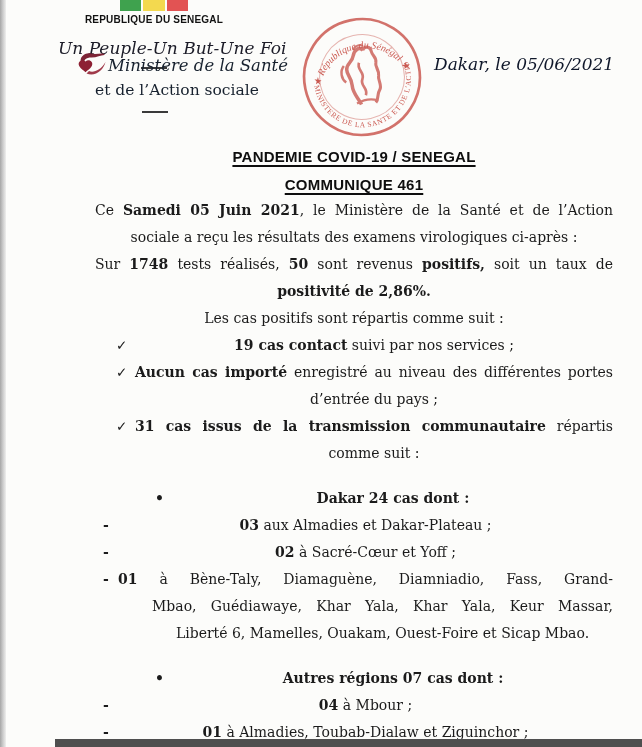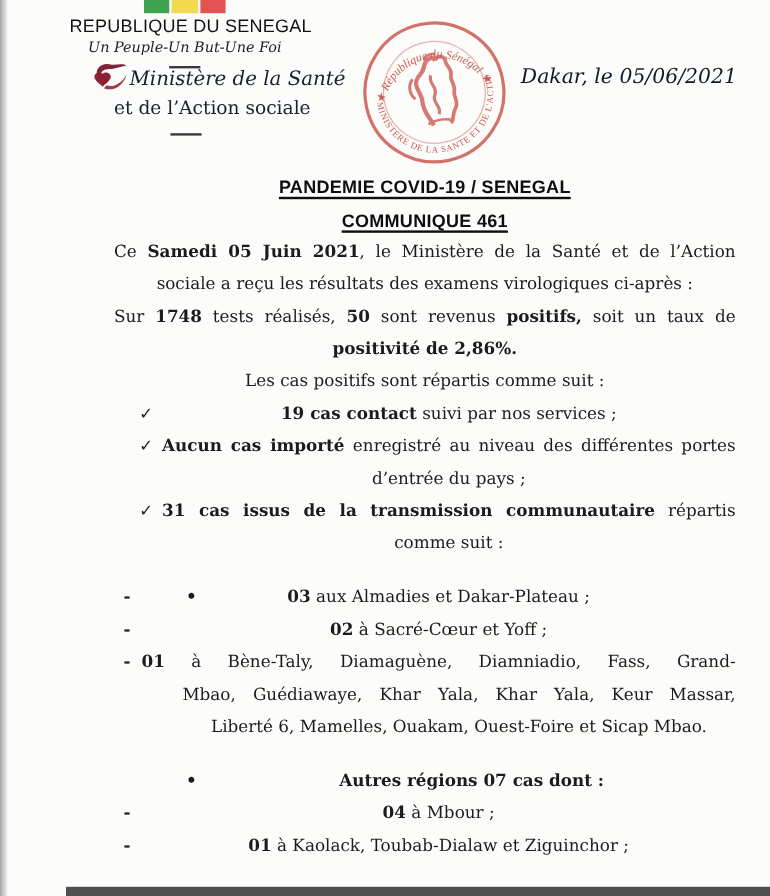--- a/index.html
+++ b/index.html
@@ -11,24 +11,24 @@
   }
   .scan-edge-left {
     position:absolute; left:0; top:0; width:6px; height:100%;
     background:linear-gradient(to right,#a6a6a6 0,#c9c9c9 45%,#efefee 100%);
   }
   
   .hdr-left { position:absolute; left:58px; top:0; width:192px; text-align:center; }
   .flag { width:68px; height:11px; margin:0 auto; display:flex; gap:2px; }
   .flag .stripe { flex:1; }
   .republic {
-    margin-top:3px; font-family:"Liberation Sans",sans-serif; font-weight:normal;
-    font-size:15px; letter-spacing:.2px; color:#121212; white-space:nowrap;
+    margin-top:3px; font-family:"Liberation Sans",sans-serif; font-weight:bold;
+    font-size:10px; letter-spacing:.2px; color:#121212; white-space:nowrap;
   }
-  .motto { margin-top:1px; font-style:italic; font-size:12px; color:#1c1c28; white-space:nowrap; }
+  .motto { margin-top:13px; font-style:italic; font-size:17px; color:#1c1c28; white-space:nowrap; }
   .divider { width:26px; border-top:2px solid #3a3a3a; }
   .div1 { margin:9px auto 0; }
   .ministry-logo { position:absolute; left:77px; top:50px; }
   .min1 { position:absolute; left:108px; top:56px; font-size:16.5px; font-style:italic; color:#17212e; white-space:nowrap; }
   .min2 { position:absolute; left:95px; top:81px; font-size:15.5px; color:#17212e; white-space:nowrap; }
   .div2 { position:absolute; left:142px; top:111px; }
   
   .stamp { position:absolute; left:300px; top:15px; width:124px; height:124px; }
   .date-line { position:absolute; left:434px; top:54px; font-size:17px; font-style:italic; color:#0f172a; white-space:nowrap; }
   
@@ -120,26 +120,26 @@
       <div class="line line-p"><span>sociale a reçu les résultats des examens virologiques ci-après :</span></div>
       <div class="line line-p just"><span>Sur </span><b>1748</b><span> tests réalisés, </span><b>50</b><span> sont revenus </span><b>positifs,</b><span> soit un taux de</span></div>
       <div class="line line-p"><b>positivité de 2,86%.</b></div>
       <div class="line line-p"><span>Les cas positifs sont répartis comme suit :</span></div>
       <div class="line line-check"><span class="marker marker-check">✓</span><b>19 cas contact</b><span> suivi par nos services ;</span></div>
       <div class="line line-check just"><span class="marker marker-check">✓</span><b>Aucun cas importé</b><span> enregistré au niveau des différentes portes</span></div>
       <div class="line line-checkwrap"><span>d’entrée du pays ;</span></div>
       <div class="line line-check just"><span class="marker marker-check">✓</span><b>31 cas issus de la transmission communautaire</b><span> répartis</span></div>
       <div class="line line-checkwrap"><span>comme suit :</span></div>
       <div class="gap"></div>
-      <div class="line line-bullet"><span class="marker marker-bullet">•</span></div>
+      <div class="line line-bullet"><span class="marker marker-bullet">•</span><b>Dakar 24 cas dont :</b></div>
       <div class="line line-dash"><span class="marker marker-dash">-</span><b>03</b><span> aux Almadies et Dakar-Plateau ;</span></div>
       <div class="line line-dash"><span class="marker marker-dash">-</span><b>02</b><span> à Sacré-Cœur et Yoff ;</span></div>
       <div class="line line-dash just"><span class="marker marker-dash">-</span><b>01</b><span> à Bène-Taly, Diamaguène, Diamniadio, Fass, Grand-</span></div>
       <div class="line line-dashwrap just"><span>Mbao, Guédiawaye, Khar Yala, Khar Yala, Keur Massar,</span></div>
       <div class="line line-dashwrap"><span>Liberté 6, Mamelles, Ouakam, Ouest-Foire et Sicap Mbao.</span></div>
       <div class="gap"></div>
       <div class="line line-bullet"><span class="marker marker-bullet">•</span><b>Autres régions 07 cas dont :</b></div>
       <div class="line line-dash"><span class="marker marker-dash">-</span><b>04</b><span> à Mbour ;</span></div>
-      <div class="line line-dash"><span class="marker marker-dash">-</span><b>01</b><span> à Kaolack, Toubab-Dialaw et Ziguinchor ;</span></div>
+      <div class="line line-dash"><span class="marker marker-dash">-</span><b>01</b><span> à Almadies, Toubab-Dialaw et Ziguinchor ;</span></div>
     </div>
 
   <div class="bottom-bar"></div>
 </div>
 
 </body></html>

